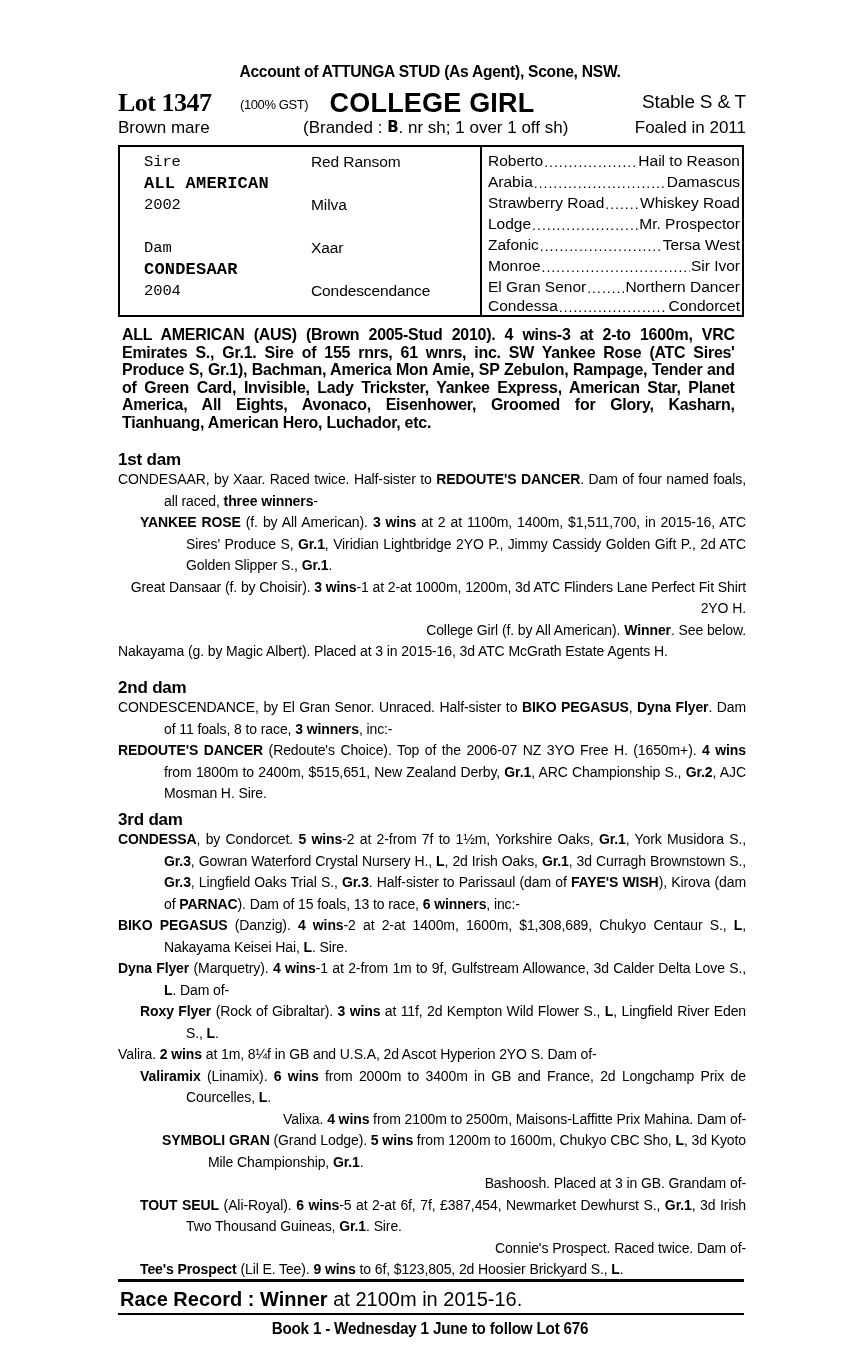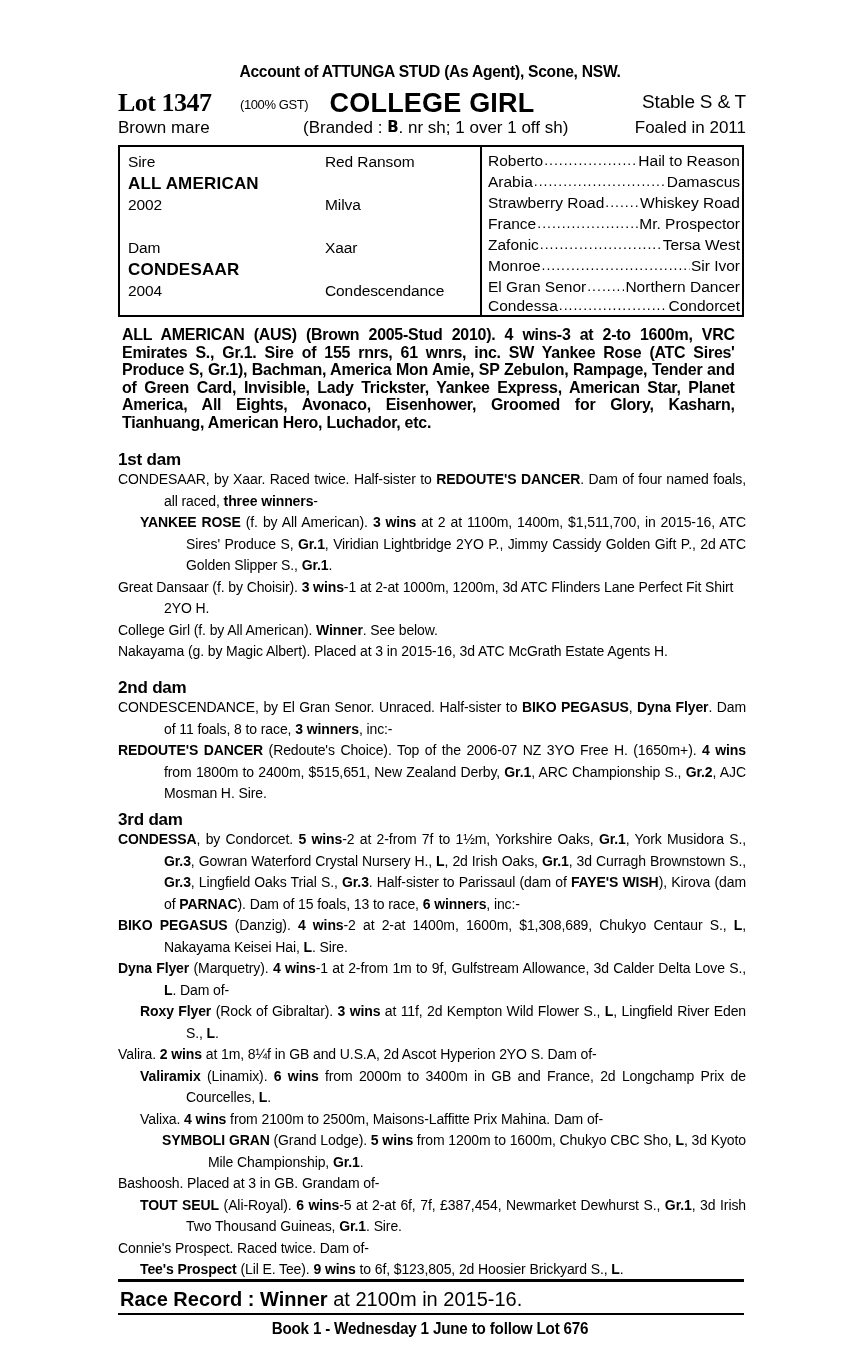--- a/index.html
+++ b/index.html
@@ -105,22 +105,22 @@
     top: 0; bottom: 0;
     width: 2px;
     background: #000;
   }
   .ped-div-1 { left: 360px; }
   .ped-col {
     position: absolute;
     top: 0;
     height: 100%;
   }
-  .ped-col-left  { left: 8px;   width: 200px; }
-  .ped-col-mid   { left: 205px; width: 155px; }
+  .ped-col-left  { left: 24px;   width: 200px; font-family: Liberation Mono, monospace; }
+  .ped-col-mid   { left: 191px; width: 155px; }
   .ped-col-right { left: 368px; width: 252px; }
 
   .ped-line {
     position: absolute;
     font-size: 15.5px;
     white-space: nowrap;
     letter-spacing: -0.1px;
   }
   .ped-name {
     font-weight: bold;
@@ -130,21 +130,21 @@
   .r0 { top: 6px; }   .r1 { top: 27px; }
   .r2 { top: 49px; }
   .r4 { top: 92px; }  .r5 { top: 113px; }
   .r6 { top: 135px; }
 
   .gp {
     position: absolute;
     left: 0; right: 0;
     font-size: 15.5px;
     display: flex;
-    align-items: flex-start;
+    align-items: flex-end;
     white-space: nowrap;
   }
   .gp .nm { flex: 0 0 auto; }
   .gp .dots {
     flex: 1 1 auto;
     overflow: hidden;
     white-space: nowrap;
     margin: 0 1px;
     letter-spacing: 1px;
     font-size: 14px;
@@ -178,21 +178,21 @@
     left: 118px;
     width: 628px;
     font-size: 14px;
     line-height: 21.5px;
   }
   .ln {
     text-align: justify;
     text-justify: inter-word;
     letter-spacing: -0.1px;
   }
-  .ln.last { text-align: left; }
+  .ln.last { text-align: right; }
   .i1 { padding-left: 46px; text-indent: -46px; }
   .ind-a { margin-left: 0px; }
   .ind-b { margin-left: 22px; }
   .ind-c { margin-left: 44px; }
   b, .b { font-weight: bold; }
 
   
   .rule-top {
     position: absolute;
     left: 118px; top: 1279px;
@@ -271,21 +271,21 @@
           <span class="nm">Arabia</span>
           <span class="dots">............................................................</span>
           <span class="gg">Damascus</span>
         </div>
       <div class="gp" style="top:47px">
           <span class="nm">Strawberry Road</span>
           <span class="dots">............................................................</span>
           <span class="gg">Whiskey Road</span>
         </div>
       <div class="gp" style="top:68px">
-          <span class="nm">France</span>
+          <span class="nm">Lodge</span>
           <span class="dots">............................................................</span>
           <span class="gg">Mr. Prospector</span>
         </div>
       <div class="gp" style="top:89px">
           <span class="nm">Zafonic</span>
           <span class="dots">............................................................</span>
           <span class="gg">Tersa West</span>
         </div>
       <div class="gp" style="top:110px">
           <span class="nm">Monroe</span>

